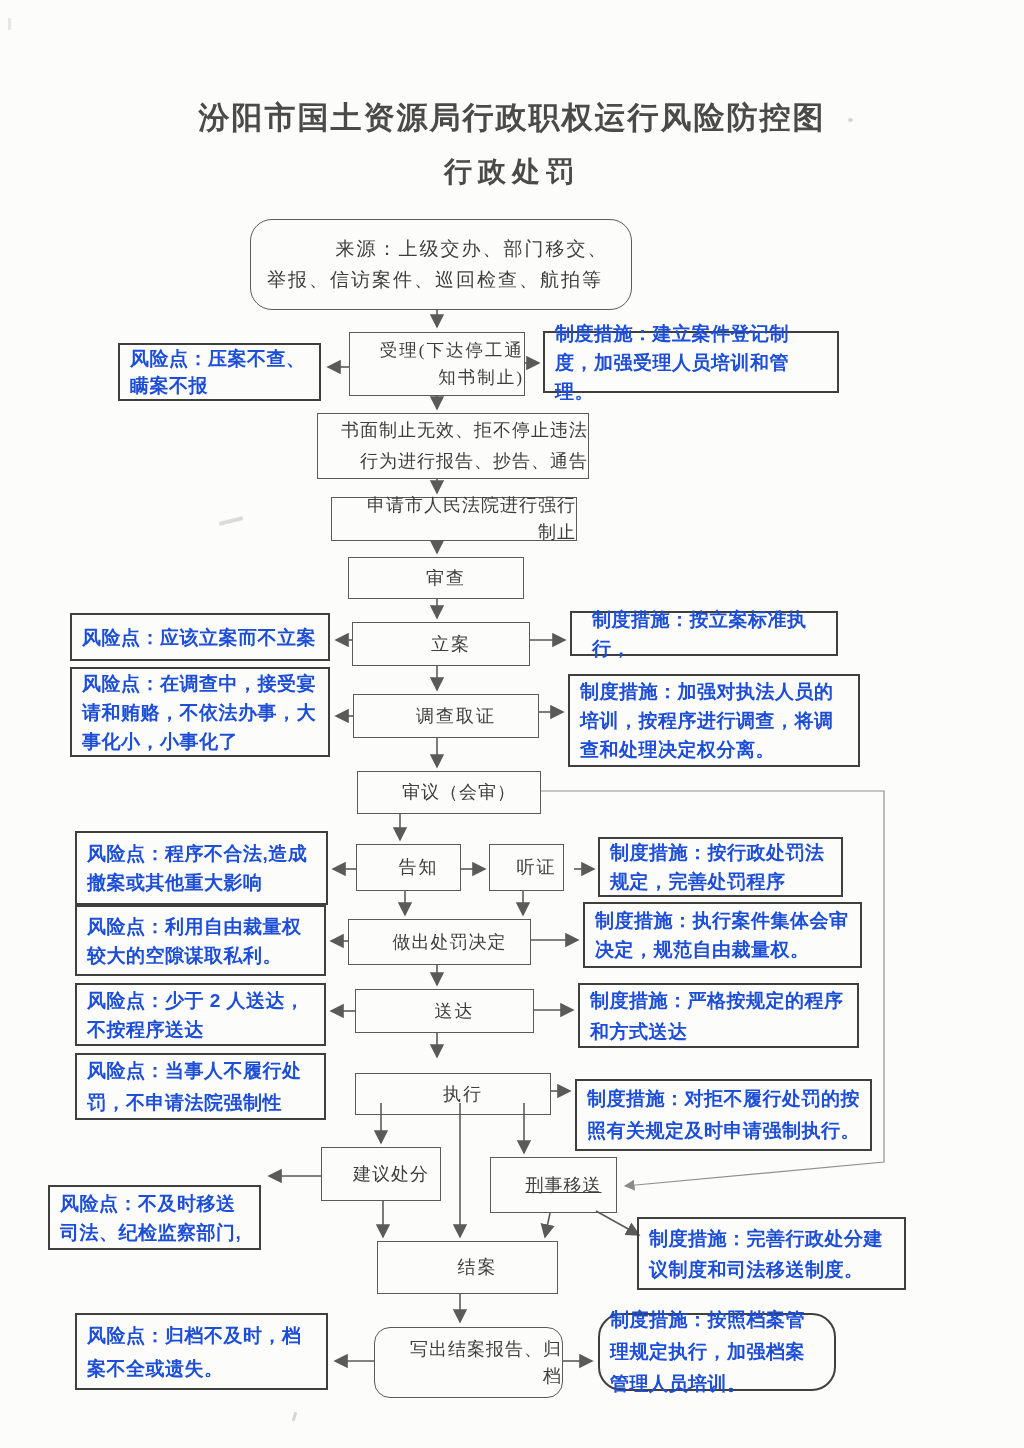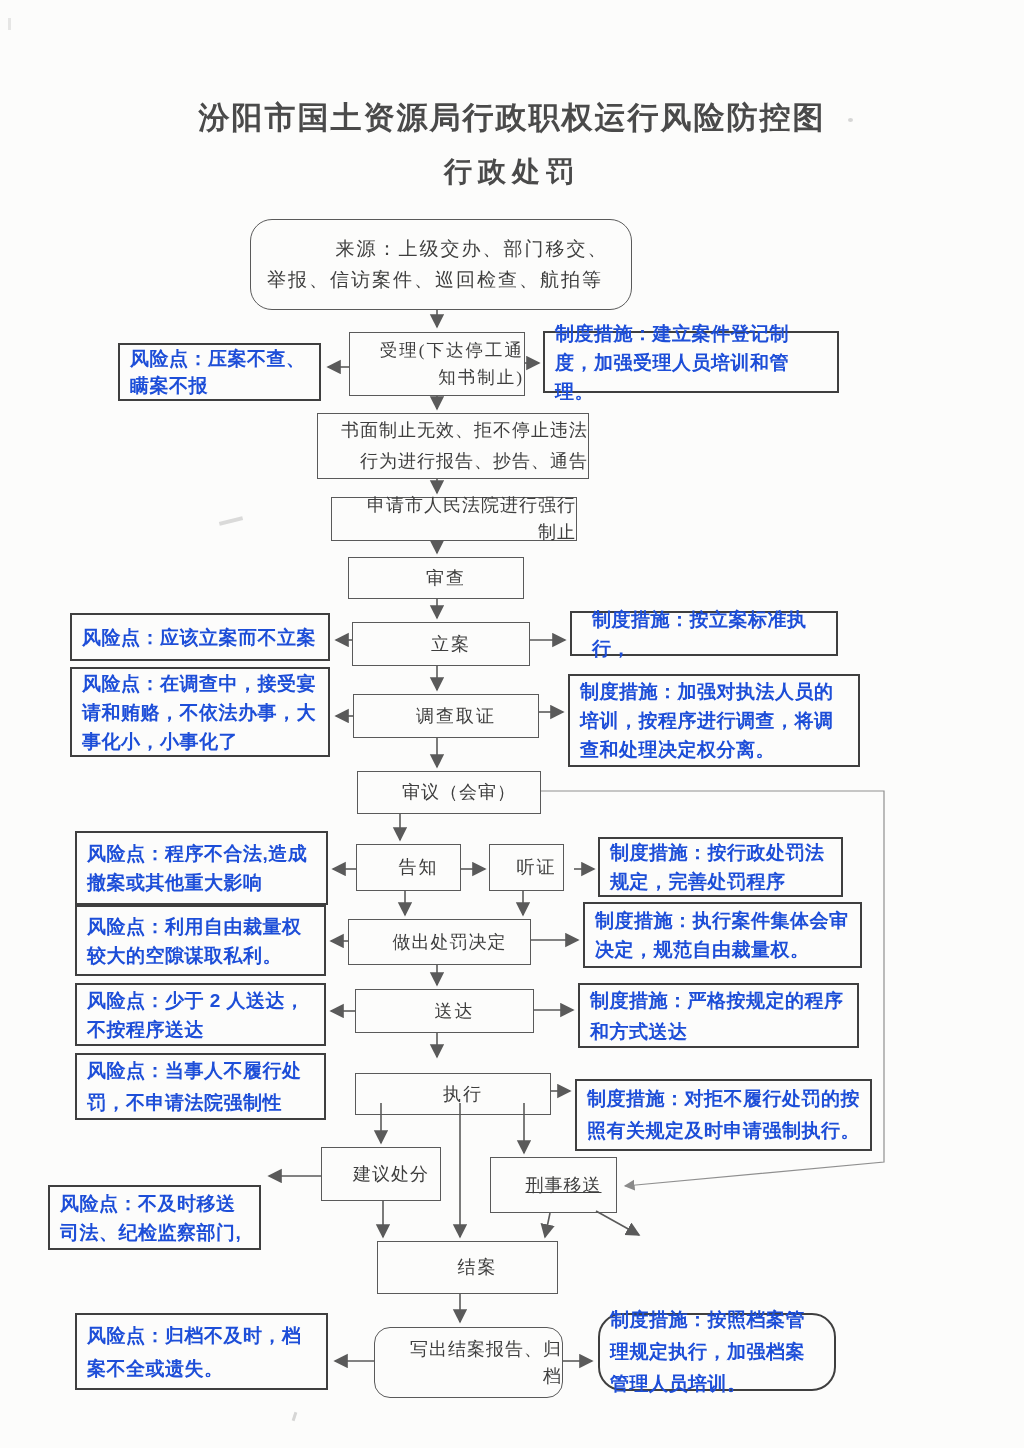--- a/index.html
+++ b/index.html
@@ -159,20 +159,21 @@
   <div class="box measure" style="left:568px;top:674px;width:292px;height:93px;">制度措施：加强对执法人员的培训，按程序进行调查，将调查和处理决定权分离。</div>
 
   <div class="box measure" style="left:598px;top:837px;width:245px;height:60px;">制度措施：按行政处罚法规定，完善处罚程序</div>
 
   <div class="box measure" style="left:583px;top:902px;width:279px;height:66px;">制度措施：执行案件集体会审决定，规范自由裁量权。</div>
 
   <div class="box measure" style="left:578px;top:983px;width:281px;height:65px;line-height:31px;">制度措施：严格按规定的程序和方式送达</div>
 
   <div class="box measure" style="left:575px;top:1079px;width:297px;height:72px;line-height:32px;">制度措施：对拒不履行处罚的按照有关规定及时申请强制执行。</div>
 
+  <div class="box measure" style="left:637px;top:1217px;width:269px;height:73px;line-height:31px;">制度措施：完善行政处分建议制度和司法移送制度。</div>
 
   <div class="box measure" style="left:598px;top:1313px;width:238px;height:78px;line-height:32px;border-radius:24px;">制度措施：按照档案管理规定执行，加强档案管理人员培训。</div>
 
   <div class="smudge" style="left:219px;top:519px;width:24px;height:4px;transform:rotate(-14deg);opacity:.55;"></div>
   <div class="smudge" style="left:848px;top:118px;width:5px;height:4px;border-radius:50%;opacity:.6;"></div>
   <div class="smudge" style="left:293px;top:1412px;width:3px;height:9px;transform:rotate(18deg);opacity:.6;"></div>
   <div class="smudge" style="left:8px;top:18px;width:3px;height:12px;opacity:.35;"></div>
 
 </div>
 

